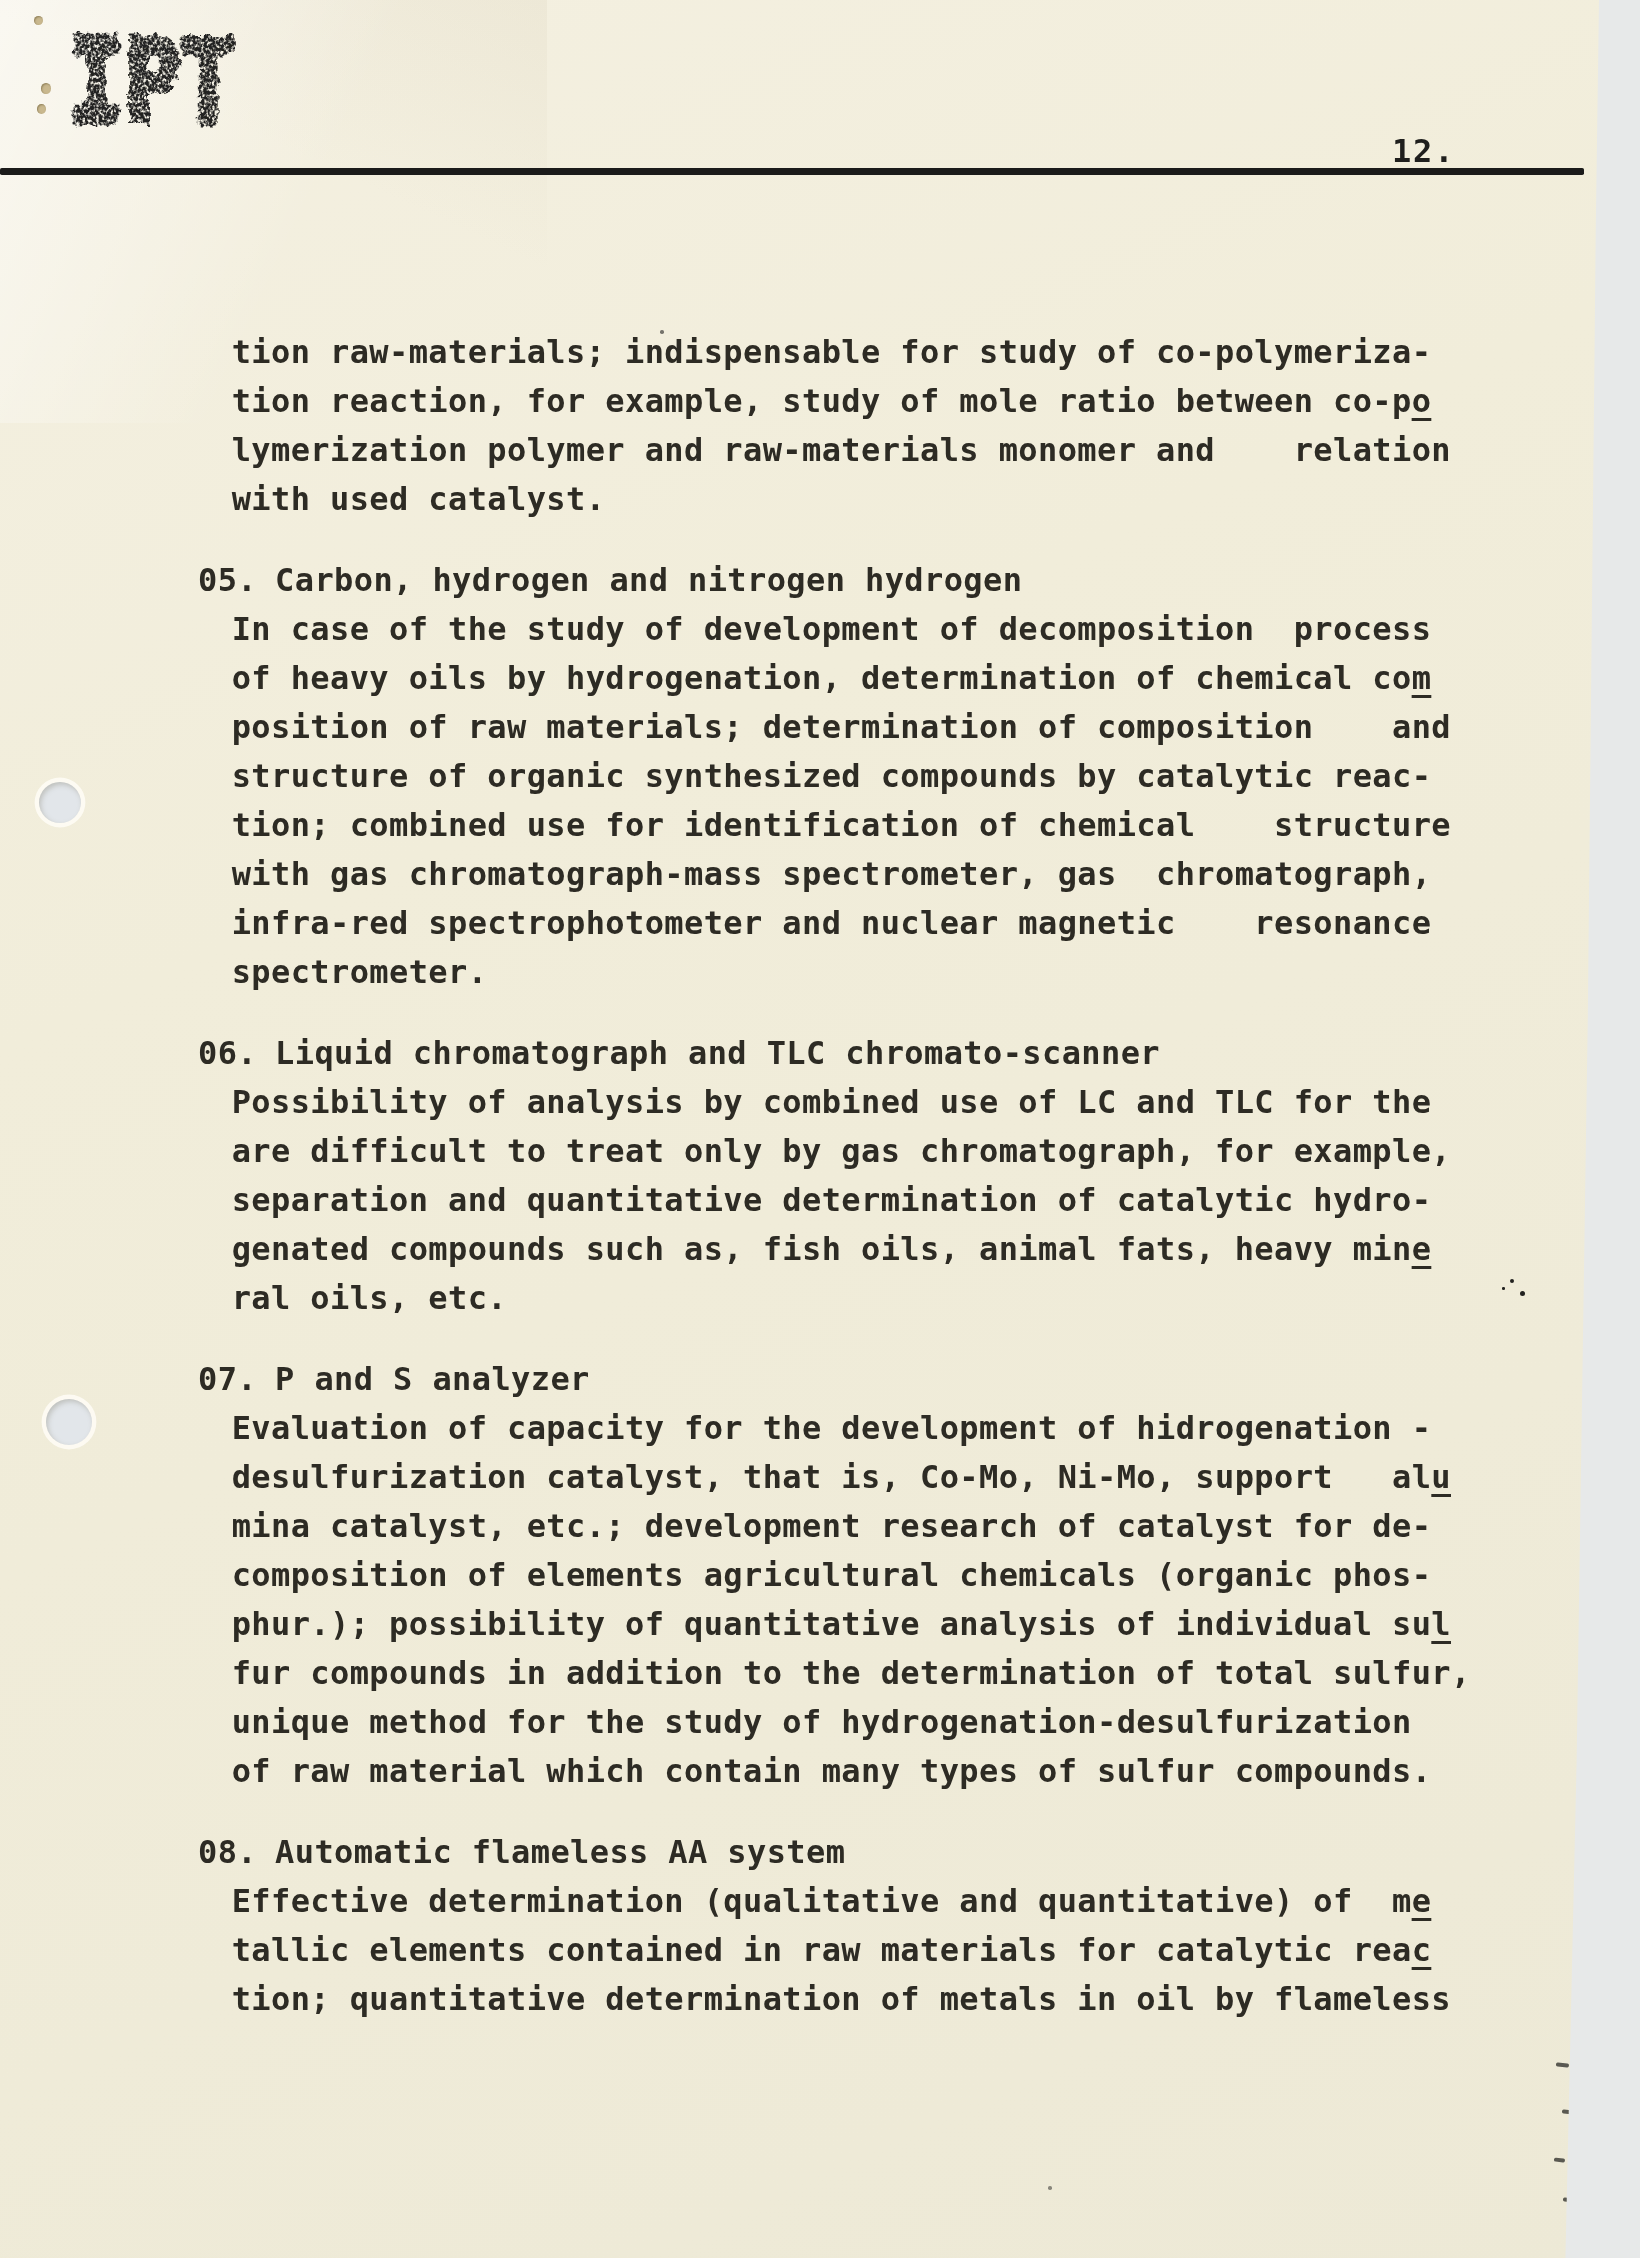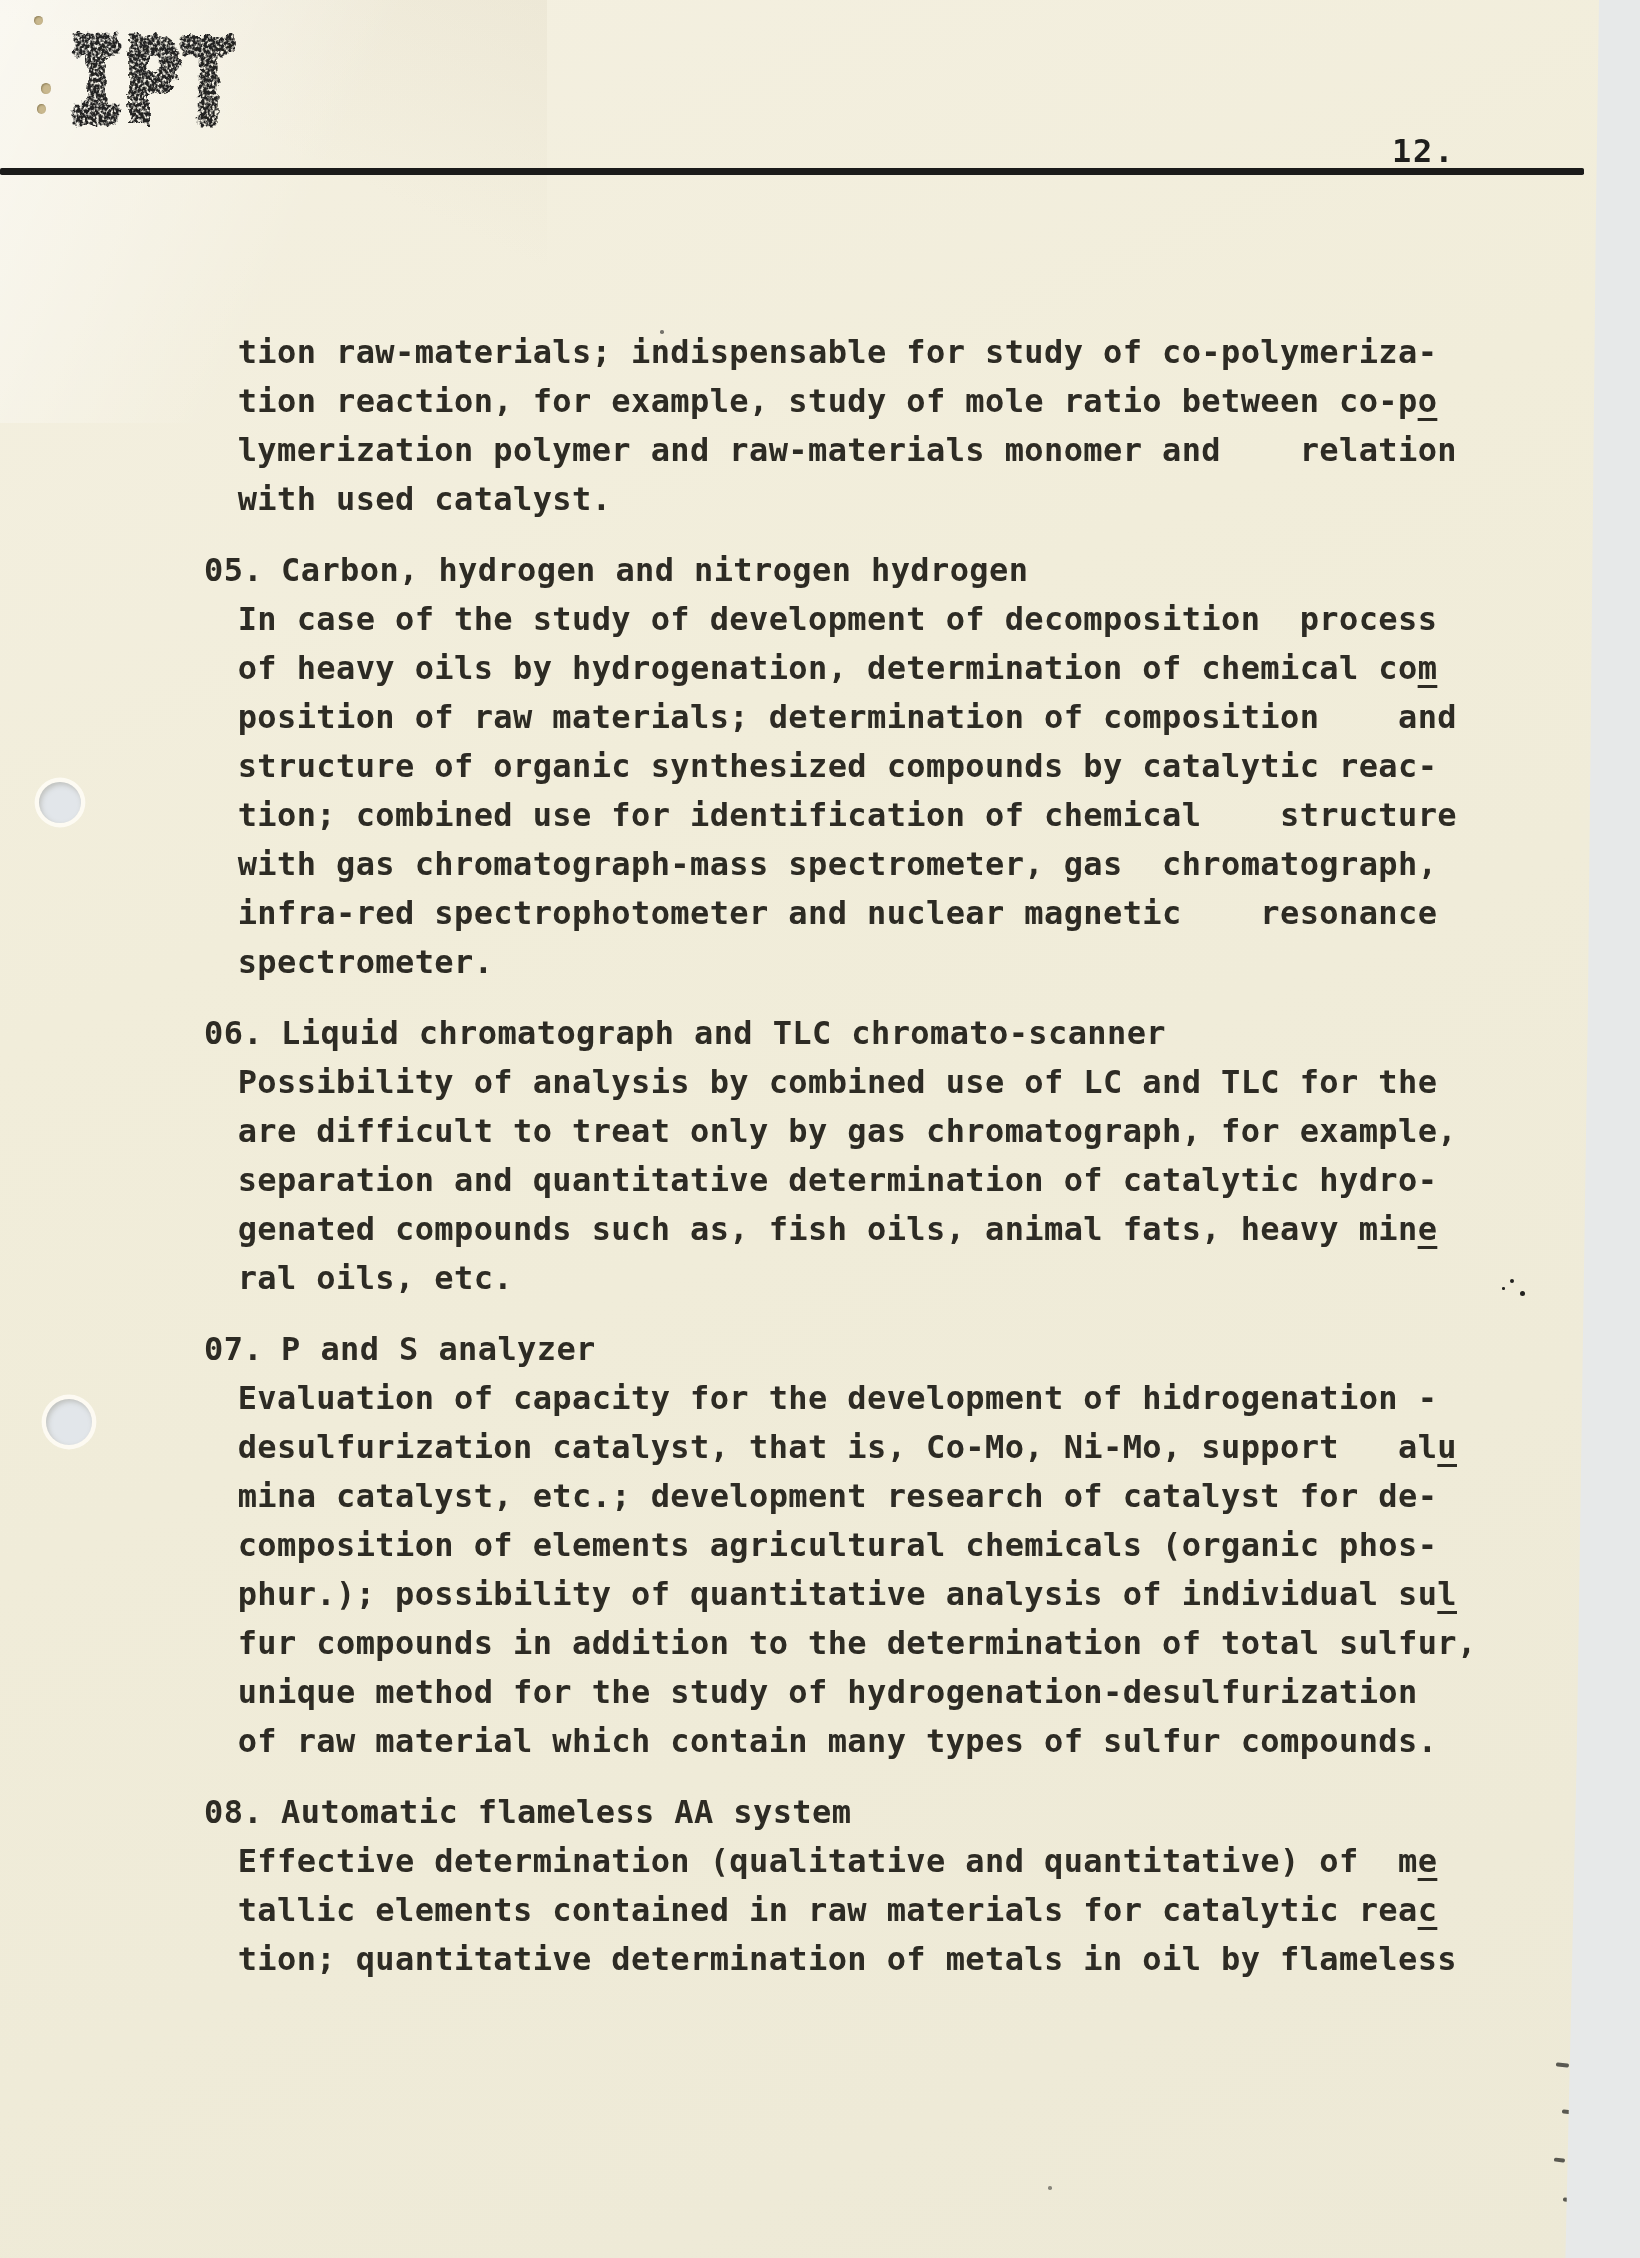--- a/index.html
+++ b/index.html
@@ -23,32 +23,32 @@
     position:absolute;left:0;top:168px;width:1584px;height:7px;
     background:#1b1b1a;border-radius:1.8px;
   }
   .pagenum{
     position:absolute;left:1392px;top:134px;
     font:bold 32px/35px "DejaVu Sans Mono", monospace;
     color:#1f1f1d;letter-spacing:1.8px;white-space:pre;
   }
   .logo{position:absolute;left:58px;top:5.3px;}
   .doc{
-    position:absolute;left:204px;top:328px;width:1323px;
+    position:absolute;left:198px;top:328px;width:1323px;
   }
   .line{
     white-space:pre;
     font:bold 32px/49px "DejaVu Sans Mono", monospace;
     letter-spacing:0.4px;
     color:#2d2b24;
   }
   .head{display:flex;}
   .num{width:4ch;flex:0 0 auto;}
   .body{padding-left:4ch;}
-  .section{margin-top:22px;}
+  .section{margin-top:32px;}
   .u{
     text-decoration:underline;
     text-decoration-thickness:2.6px;
     text-underline-offset:6.2px;
   }
   .punch{
     position:absolute;border-radius:50%;
     background:#e2e6ea;
     box-shadow:0 0 0 4.4px rgba(253,251,243,0.95), inset 1.8px 2.6px 5.3px rgba(130,125,110,0.35);
   }

